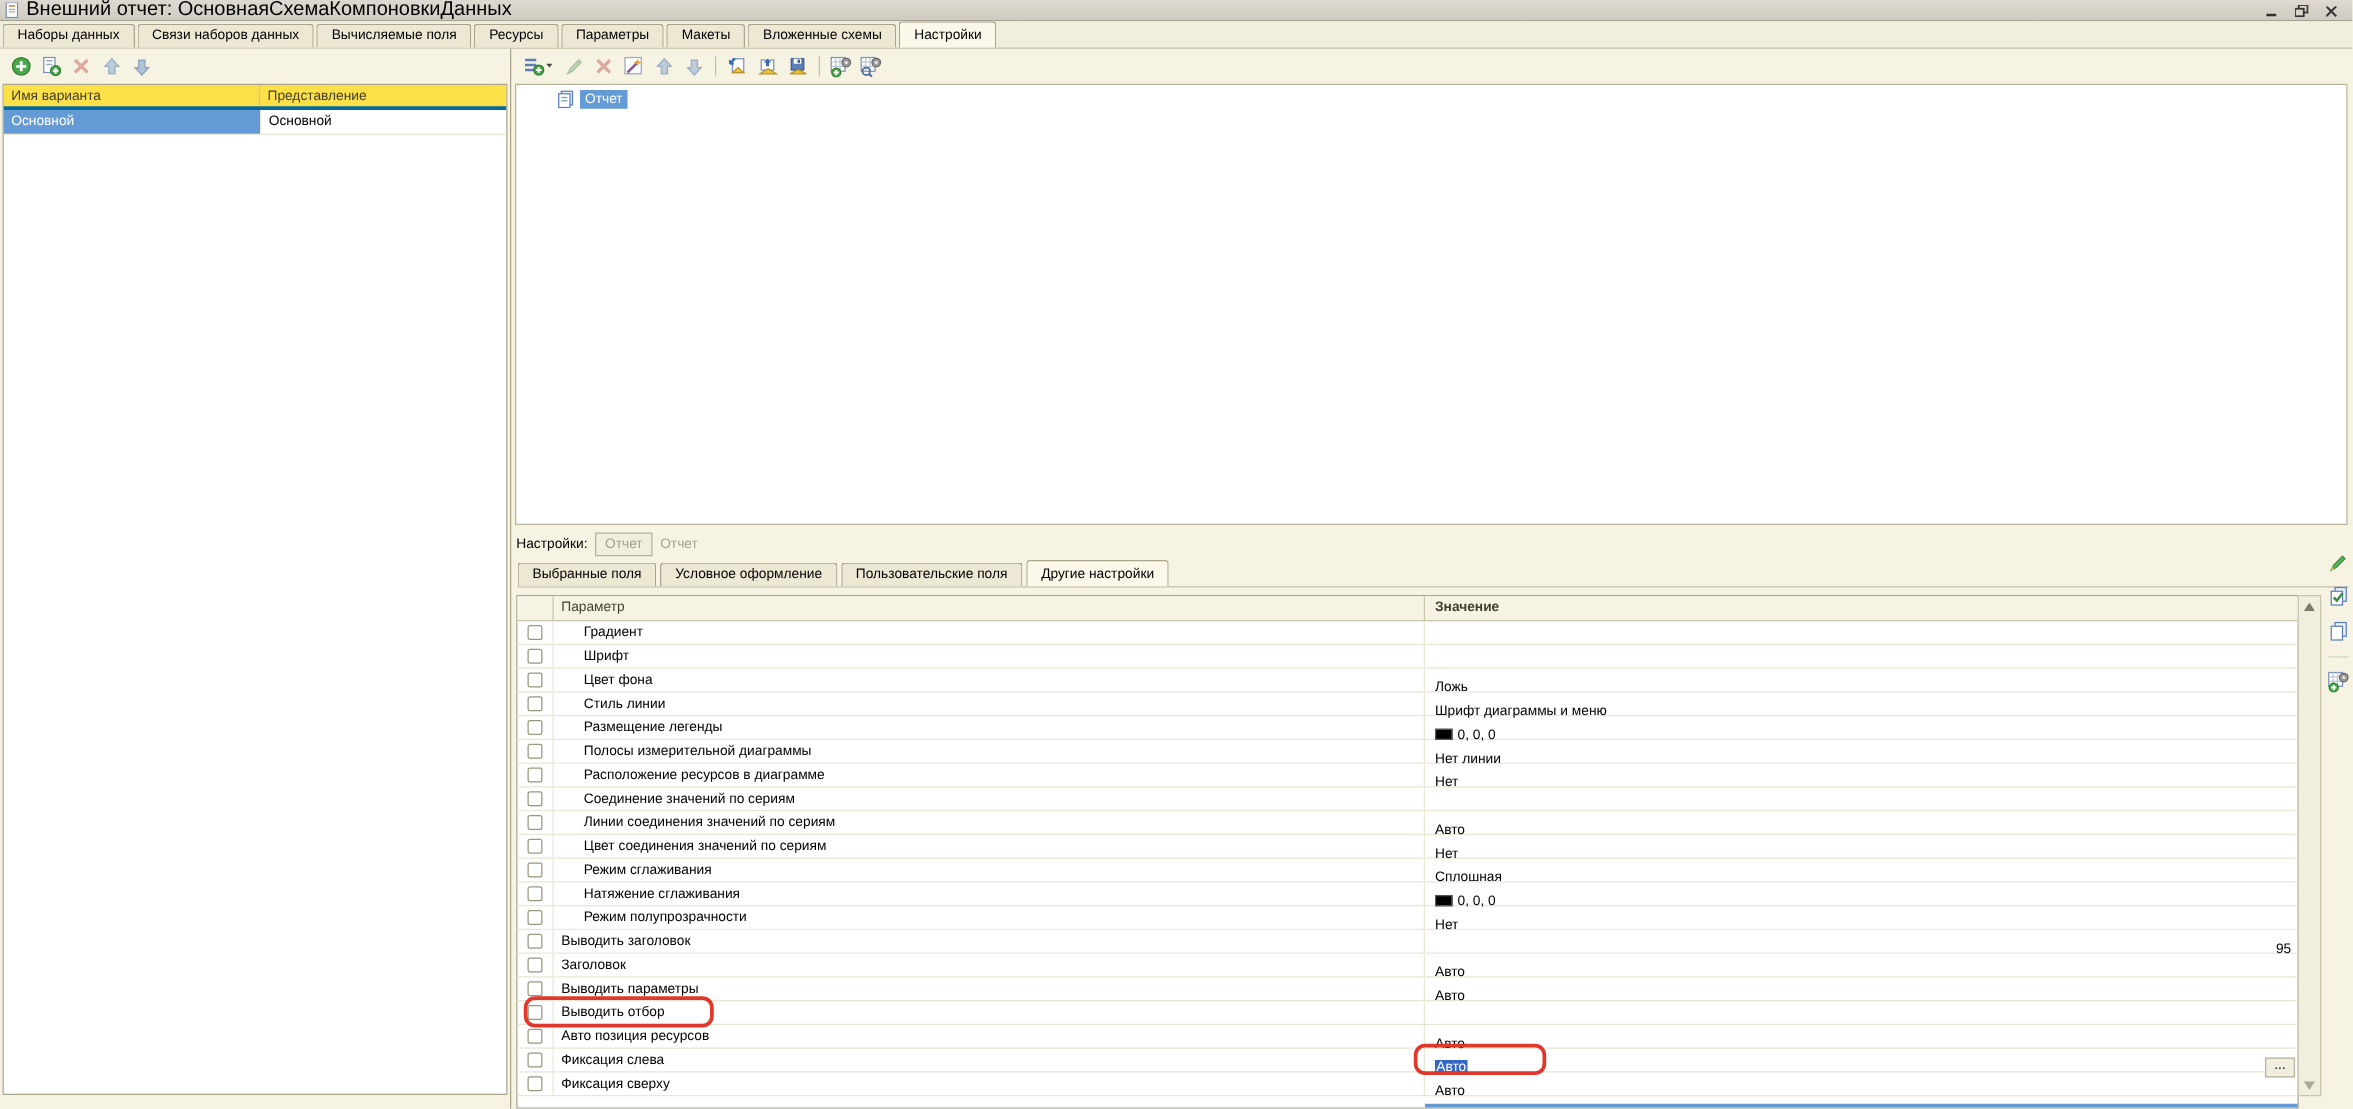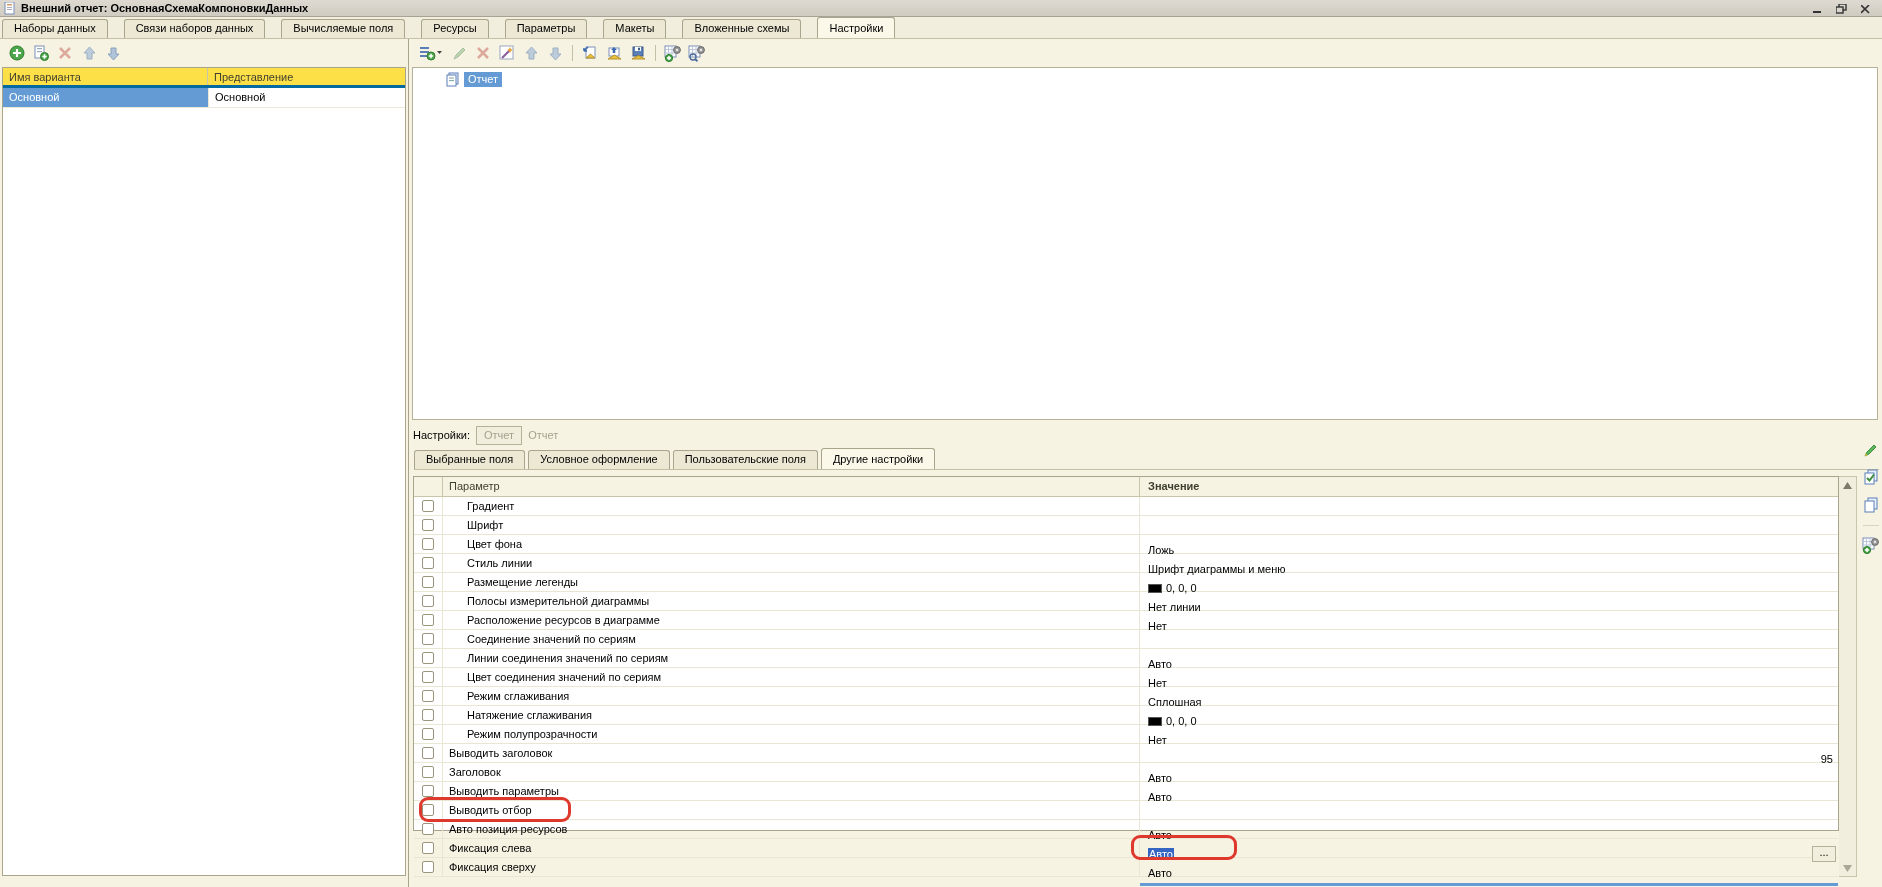--- a/index.html
+++ b/index.html
@@ -12,28 +12,28 @@
   }
 
   
   .titlebar {
     position:absolute; left:0; top:0; width:1882px; height:17px;
     background:linear-gradient(#DEDAD1,#CFCBC1);
     border-bottom:1px solid #A6A296;
     display:flex; align-items:center; padding:0 4px;
   }
   .titlebar .appicon { width:13px; height:13px; margin-right:4px; }
-  .titlebar .title { font-weight:bold; font-size:11px; }
+  .titlebar .title { font-weight:normal; font-size:16px; }
   .win-controls { margin-left:auto; display:flex; gap:10px; align-items:center; padding-right:6px; }
   .win-btn { width:14px; height:12px; display:flex; align-items:flex-end; justify-content:center; cursor:default; }
 
   
   .tabstrip {
     position:absolute; left:0; top:17px; width:1882px; height:22px;
-    display:flex; align-items:flex-end; padding-left:2px; gap:16px;
+    display:flex; align-items:flex-end; padding-left:2px; gap:2px;
     background:#F2EEDD; border-bottom:1px solid #C4C0A6;
   }
   .tab {
     height:19px; padding:2px 11px 0 11px;
     background:#EDE8D4;
     border:1px solid #A9A58C; border-bottom:none;
     border-radius:3px 3px 0 0;
     white-space:nowrap; cursor:default;
   }
   .tab.active { background:#FBF7E9; height:21px; padding-top:4px; position:relative; z-index:2; }
@@ -80,21 +80,21 @@
 
   .settings-tabs {
     position:absolute; left:4px; top:409px; width:1465px; height:22px;
     display:flex; align-items:flex-end; gap:3px;
     border-bottom:1px solid #C4C0A6;
   }
 
   
   .grid-wrap { position:absolute; left:3px; top:437px; width:1444px; height:401px; }
   .grid {
-    position:absolute; left:0; top:0; width:1426px; height:355px;
+    position:absolute; left:0; top:0; width:1426px; height:411px;
     background:#fff; border:1px solid #A9A58C;
   }
   .g-head { display:flex; height:20px; background:#F7F3E3; border-bottom:1px solid #C9C5AB; color:#3F3F30; }
   .g-head .cb { width:29px; border-right:1px solid #C9C5AB; }
   .g-head .cp { width:697px; padding:3px 0 0 6px; border-right:1px solid #C9C5AB; }
   .g-head .cv { flex:1; padding:3px 0 0 8px;font-weight:bold; }
 
   .g-row { display:flex; height:19px; border-bottom:1px solid #EAE6D4; }
   .g-row .cb { width:29px; display:flex; align-items:center; justify-content:center; border-right:1px solid #EAE6D4; }
   .g-row .cp { width:697px; padding:3px 0 0 6px; border-right:1px solid #EAE6D4; white-space:nowrap; overflow:hidden; }

